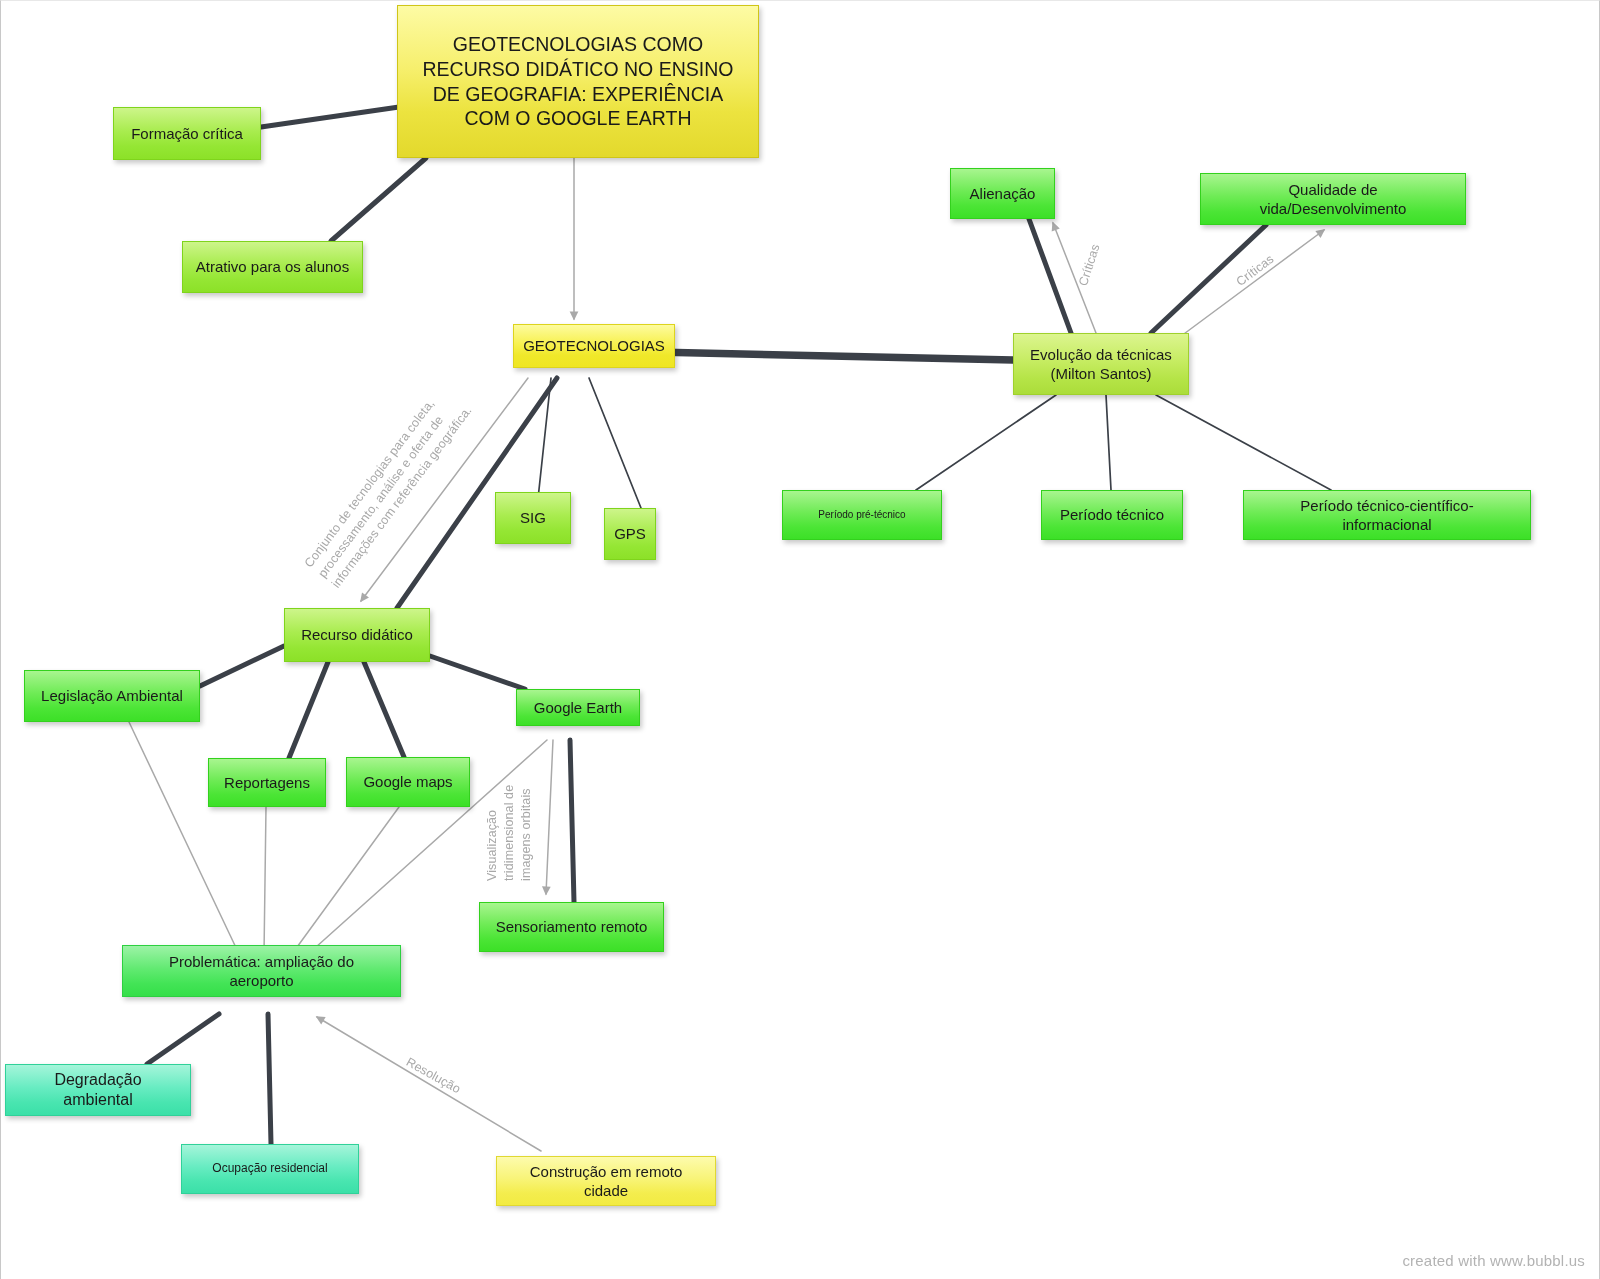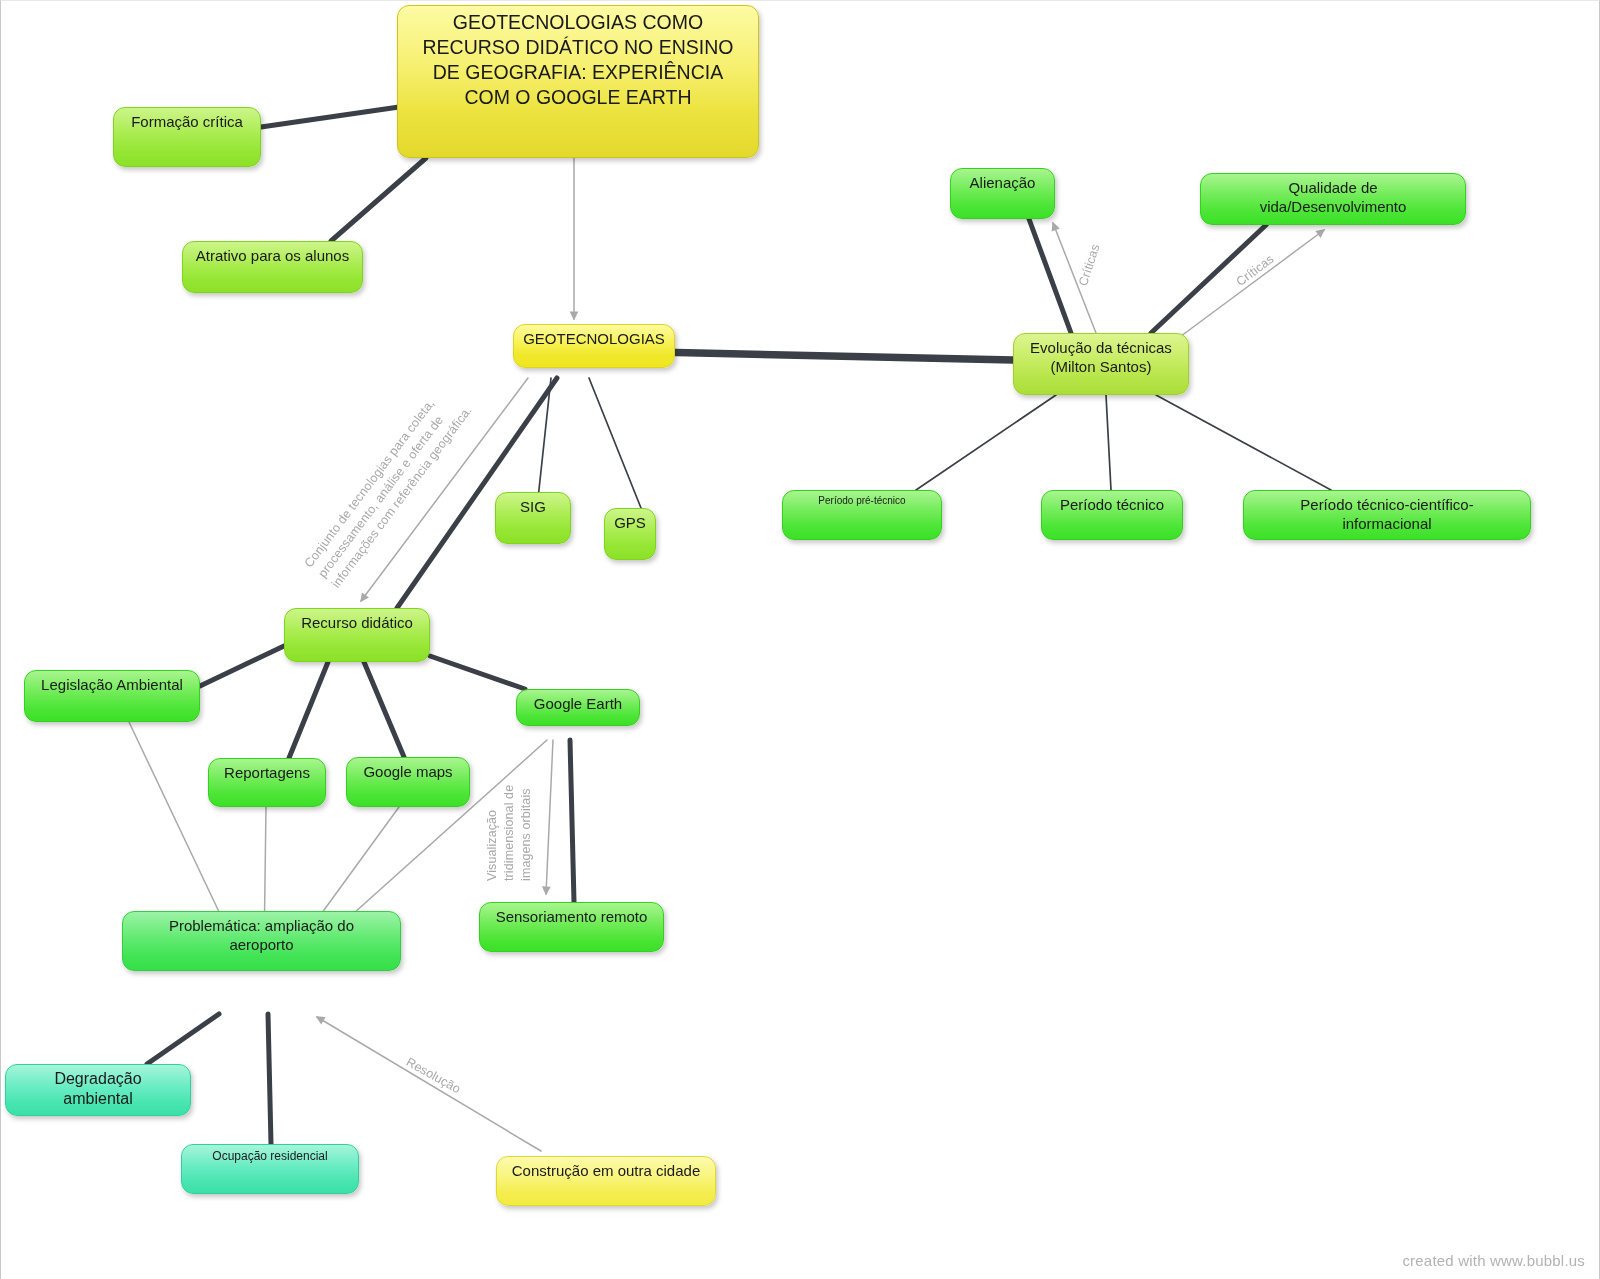--- a/index.html
+++ b/index.html
@@ -24,28 +24,28 @@
   #edge-layer {
     position: absolute;
     left: 0; top: 0;
     width: 1600px;
     height: 1279px;
     pointer-events: none;
   }
   .node {
     position: absolute;
     box-sizing: border-box;
-    border-radius: 12px;
+    border-radius: 0;
     display: flex;
-    align-items: flex-start;
+    align-items: center;
     justify-content: center;
     text-align: center;
     color: #1a1a1a;
     line-height: 1.28;
-    padding: 4px 12px;
+    padding: 14px 12px;
     box-shadow: 2px 3px 5px rgba(0,0,0,0.22);
     border: 1px solid rgba(255,255,255,0.55);
   }
   .node span { display: block; white-space: pre-line; }
 
   
   .t-gold {
     background: linear-gradient(to bottom, #fdfba4 0%, #f6ef6c 42%, #ece33f 70%, #e3d92c 100%);
     border: 1px solid #cfc518;
   }
@@ -140,21 +140,21 @@
       </g>
   </svg>
 
   <div id="nodes-group">
       <div class="node t-gold" style="left: 396px; top: 4px; width: 362px; height: 153px; font-size: 19.5px;">
         <span>GEOTECNOLOGIAS  COMO
 RECURSO DIDÁTICO NO ENSINO
 DE GEOGRAFIA: EXPERIÊNCIA
 COM O GOOGLE EARTH</span>
       </div>
-      <div class="node t-lime" style="left: 112px; top: 106px; width: 148px; height: 60px; font-size: 15px;">
+      <div class="node t-lime" style="left: 112px; top: 106px; width: 148px; height: 53px; font-size: 15px;">
         <span>Formação crítica</span>
       </div>
       <div class="node t-lime" style="left: 181px; top: 240px; width: 181px; height: 52px; font-size: 15px;">
         <span>Atrativo para os alunos</span>
       </div>
       <div class="node t-yellow" style="left: 512px; top: 323px; width: 162px; height: 44px; font-size: 15px;">
         <span>GEOTECNOLOGIAS</span>
       </div>
       <div class="node t-lime" style="left: 494px; top: 491px; width: 76px; height: 52px; font-size: 15px;">
         <span>SIG</span>
@@ -173,31 +173,31 @@
       </div>
       <div class="node t-green" style="left: 345px; top: 756px; width: 124px; height: 50px; font-size: 15px;">
         <span>Google maps</span>
       </div>
       <div class="node t-green" style="left: 515px; top: 688px; width: 124px; height: 37px; font-size: 15px;">
         <span>Google Earth</span>
       </div>
       <div class="node t-green" style="left: 478px; top: 901px; width: 185px; height: 50px; font-size: 15px;">
         <span>Sensoriamento remoto</span>
       </div>
-      <div class="node t-green2" style="left: 121px; top: 910px; width: 279px; height: 60px; font-size: 15px;">
+      <div class="node t-green2" style="left: 121px; top: 944px; width: 279px; height: 52px; font-size: 15px;">
         <span>Problemática: ampliação do aeroporto</span>
       </div>
       <div class="node t-mint" style="left: 4px; top: 1063px; width: 186px; height: 52px; font-size: 16px;">
         <span>Degradação ambiental</span>
       </div>
       <div class="node t-mint" style="left: 180px; top: 1143px; width: 178px; height: 50px; font-size: 12px;">
         <span>Ocupação residencial</span>
       </div>
       <div class="node t-paleyellow" style="left: 495px; top: 1155px; width: 220px; height: 50px; font-size: 15px;">
-        <span>Construção em outra cidade</span>
+        <span>Construção em remoto cidade</span>
       </div>
       <div class="node t-yellowgreen" style="left: 1012px; top: 332px; width: 176px; height: 62px; font-size: 15px;">
         <span>Evolução da técnicas
 (Milton Santos)</span>
       </div>
       <div class="node t-green" style="left: 949px; top: 167px; width: 105px; height: 51px; font-size: 15px;">
         <span>Alienação</span>
       </div>
       <div class="node t-green" style="left: 1199px; top: 172px; width: 266px; height: 52px; font-size: 15px;">
         <span>Qualidade de vida/Desenvolvimento</span>

